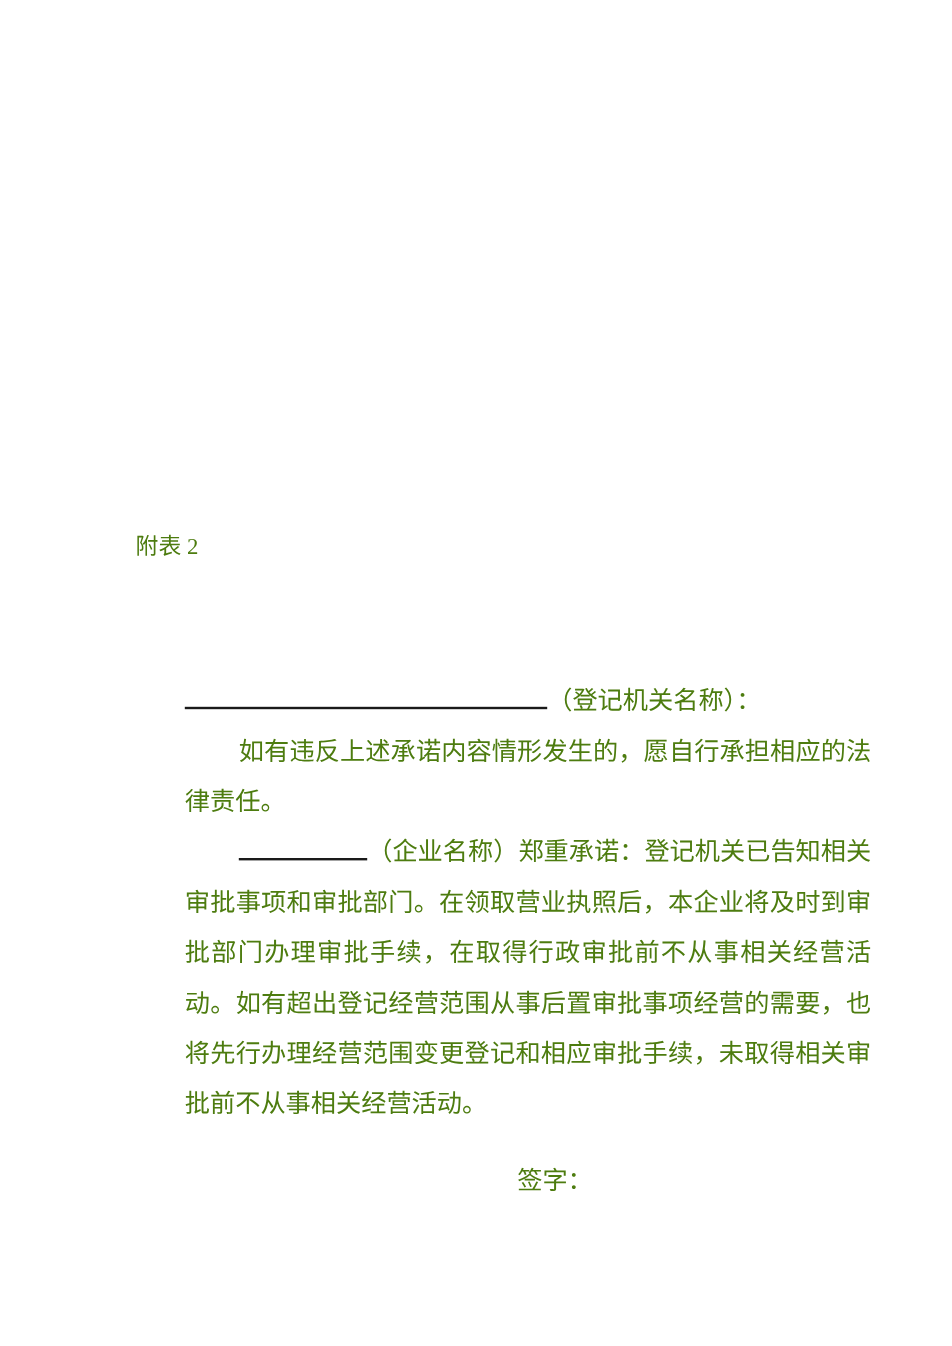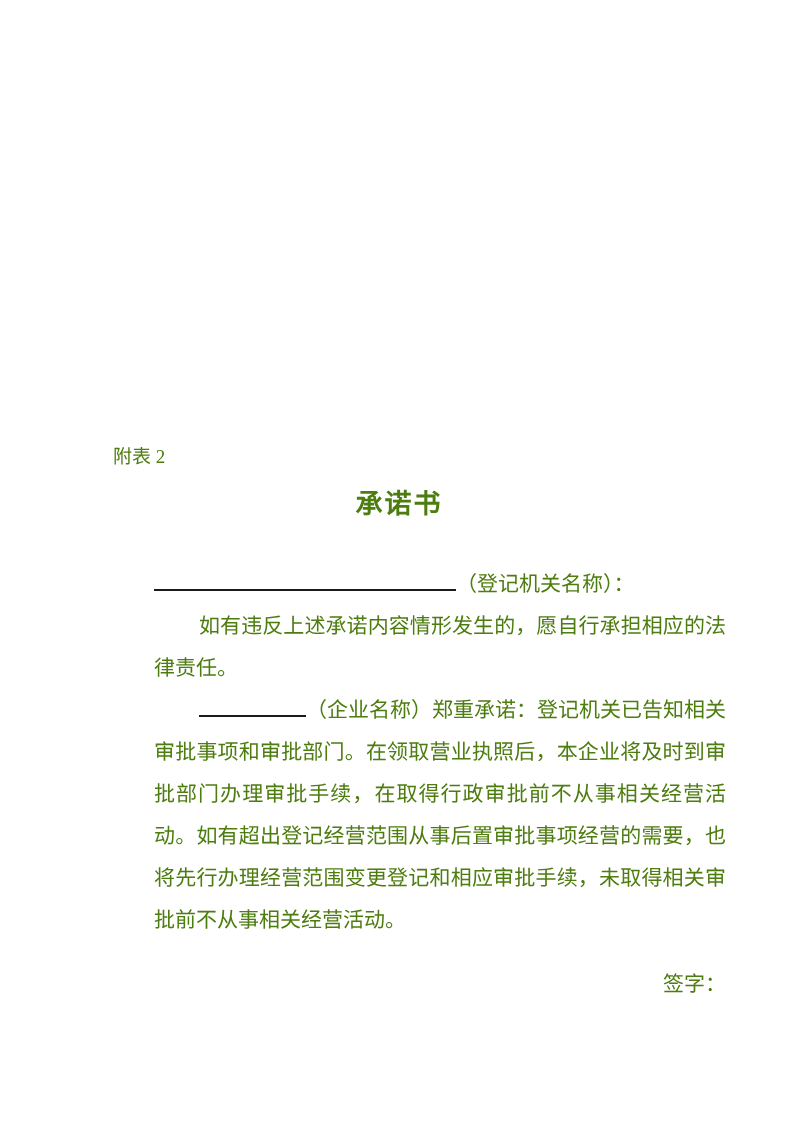--- a/index.html
+++ b/index.html
@@ -57,40 +57,39 @@
     height: 0.85em;
     border-bottom: 2px solid #1a1a1a;
     vertical-align: baseline;
   }
   .blank-long { width: 302px; }
   .blank-short { width: 107px; }
   .indent { text-indent: 45px; }
   .signature {
     margin-top: 22px !important;
     text-indent: 45px;
-    text-align: right;
+    text-align: center;
   }
   .page-number {
     position: absolute;
     left: 0;
     top: 1022px;
     width: 100%;
     text-align: right;
     font-size: 14px;
     line-height: 18px;
   }
 </style>
 </head>
 <body>
 
 <div class="page">
 
   <div class="appendix">附表 2</div>
 
-  <h1 class="doc-title">承诺书</h1>
 
   <div class="body-block">
 
     <p><span class="blank blank-long"></span><span>（登记机关名称）：</span></p>
 
     <p class="indent">如有违反上述承诺内容情形发生的，愿自行承担相应的法律责任。</p>
 
     <p class="indent"><span class="blank blank-short"></span><span>（企业名称）郑重承诺：登记机关已告知相关审批事项和审批部门。在领取营业执照后，本企业将及时到审批部门办理审批手续，在取得行政审批前不从事相关经营活动。如有超出登记经营范围从事后置审批事项经营的需要，也将先行办理经营范围变更登记和相应审批手续，未取得相关审批前不从事相关经营活动。</span></p>
 
     <p class="signature">签字：</p>

